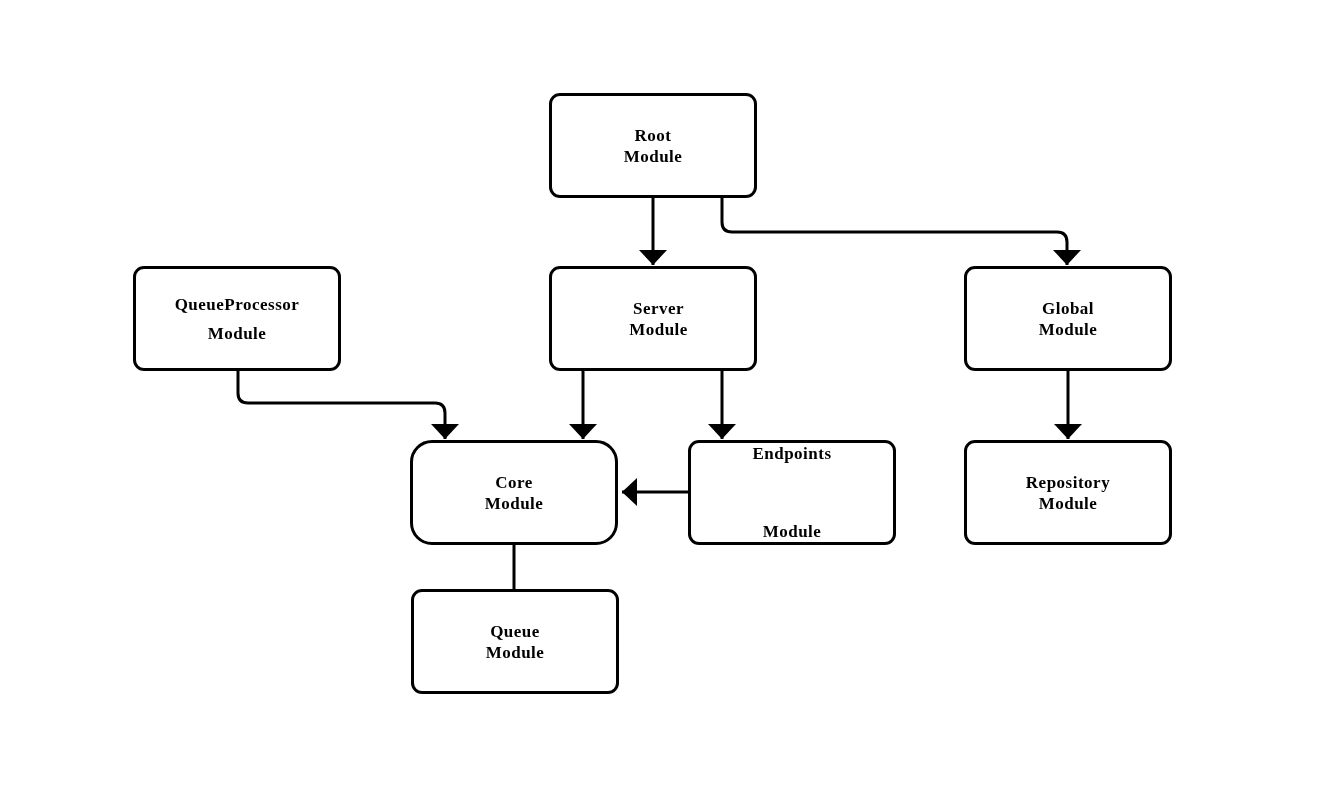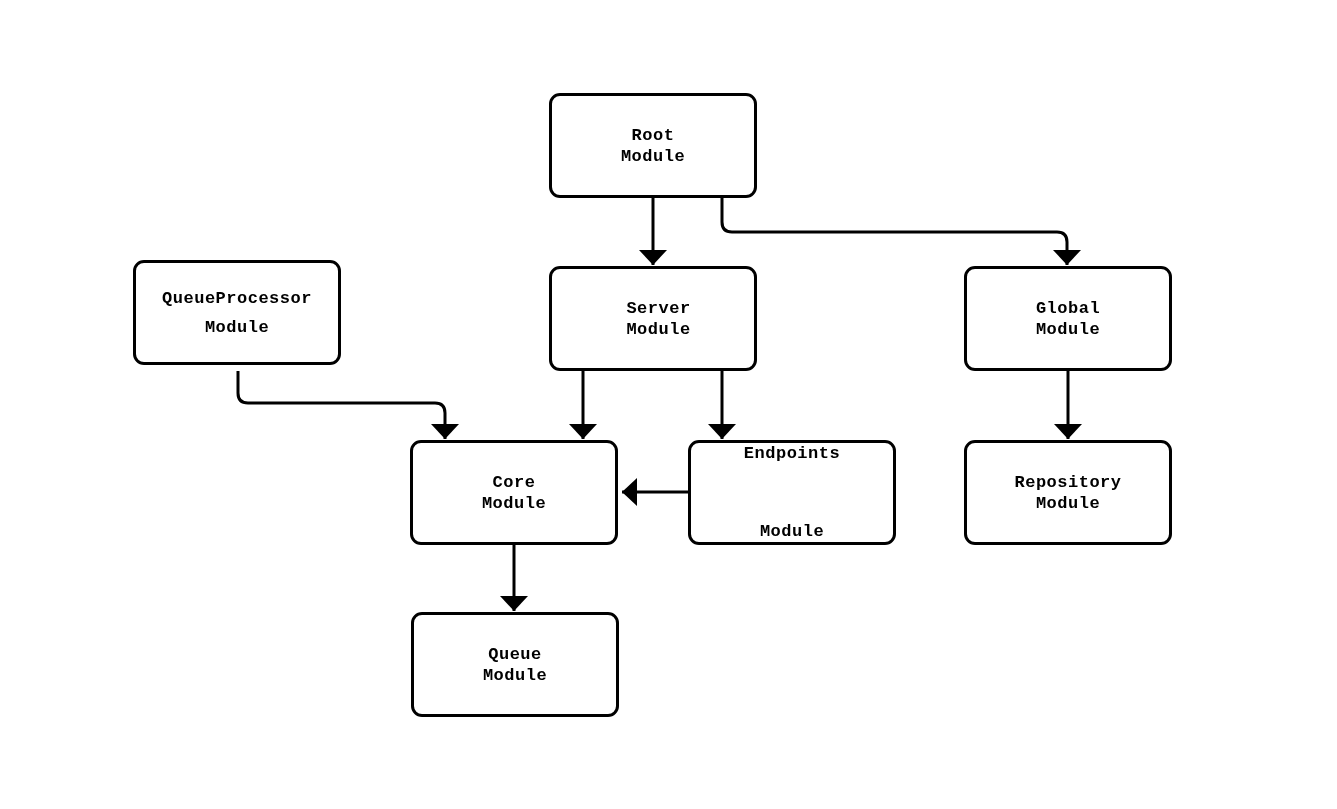--- a/index.html
+++ b/index.html
@@ -6,21 +6,21 @@
     margin: 0;
     padding: 0;
     background: #ffffff;
   }
   .canvas {
     position: relative;
     width: 1337px;
     height: 809px;
     background: #ffffff;
     overflow: hidden;
-    font-family: Liberation Mono, monospace;
+    font-family: Liberation Serif, serif;
   }
   .edges {
     position: absolute;
     left: 0;
     top: 0;
   }
   .edge {
     stroke: #000000;
     stroke-width: 3;
     fill: none;
@@ -76,48 +76,48 @@
     <path class="edge" d="M1068,371 L1068,439" marker-end="url(#arrow)"></path>
 
     <path class="edge" d="M514,545 L514,611" marker-end="url(#arrow)"></path>
   </svg>
 
   <div class="node" style="left:549px; top:93px;">
     <span class="line">Root</span>
     <span class="line">Module</span>
   </div>
 
-  <div class="node" style="left:133px; top:260px;gap:8px;">
+  <div class="node" style="left:133px; top:266px;gap:8px;">
     <span class="line">QueueProcessor</span>
     <span class="line">Module</span>
   </div>
 
   <div class="node" style="left:549px; top:266px;padding-left:11px;">
     <span class="line">Server</span>
     <span class="line">Module</span>
   </div>
 
   <div class="node" style="left:964px; top:266px;">
     <span class="line">Global</span>
     <span class="line">Module</span>
   </div>
 
-  <div class="node" style="left:410px; top:440px;">
+  <div class="node" style="left:410px; top:440px;border-radius:22px;">
     <span class="line">Core</span>
     <span class="line">Module</span>
   </div>
 
   <div class="node" style="left:688px; top:440px;justify-content:space-between;">
     <span class="line">Endpoints</span>
     <span class="line">Module</span>
   </div>
 
   <div class="node" style="left:964px; top:440px;text-align:center;">
     <span class="line">Repository</span>
     <span class="line">Module</span>
   </div>
 
-  <div class="node" style="left:411px; top:612px;">
+  <div class="node" style="left:411px; top:589px;">
     <span class="line">Queue</span>
     <span class="line">Module</span>
   </div>
 
 </div>
 
 </body></html>

